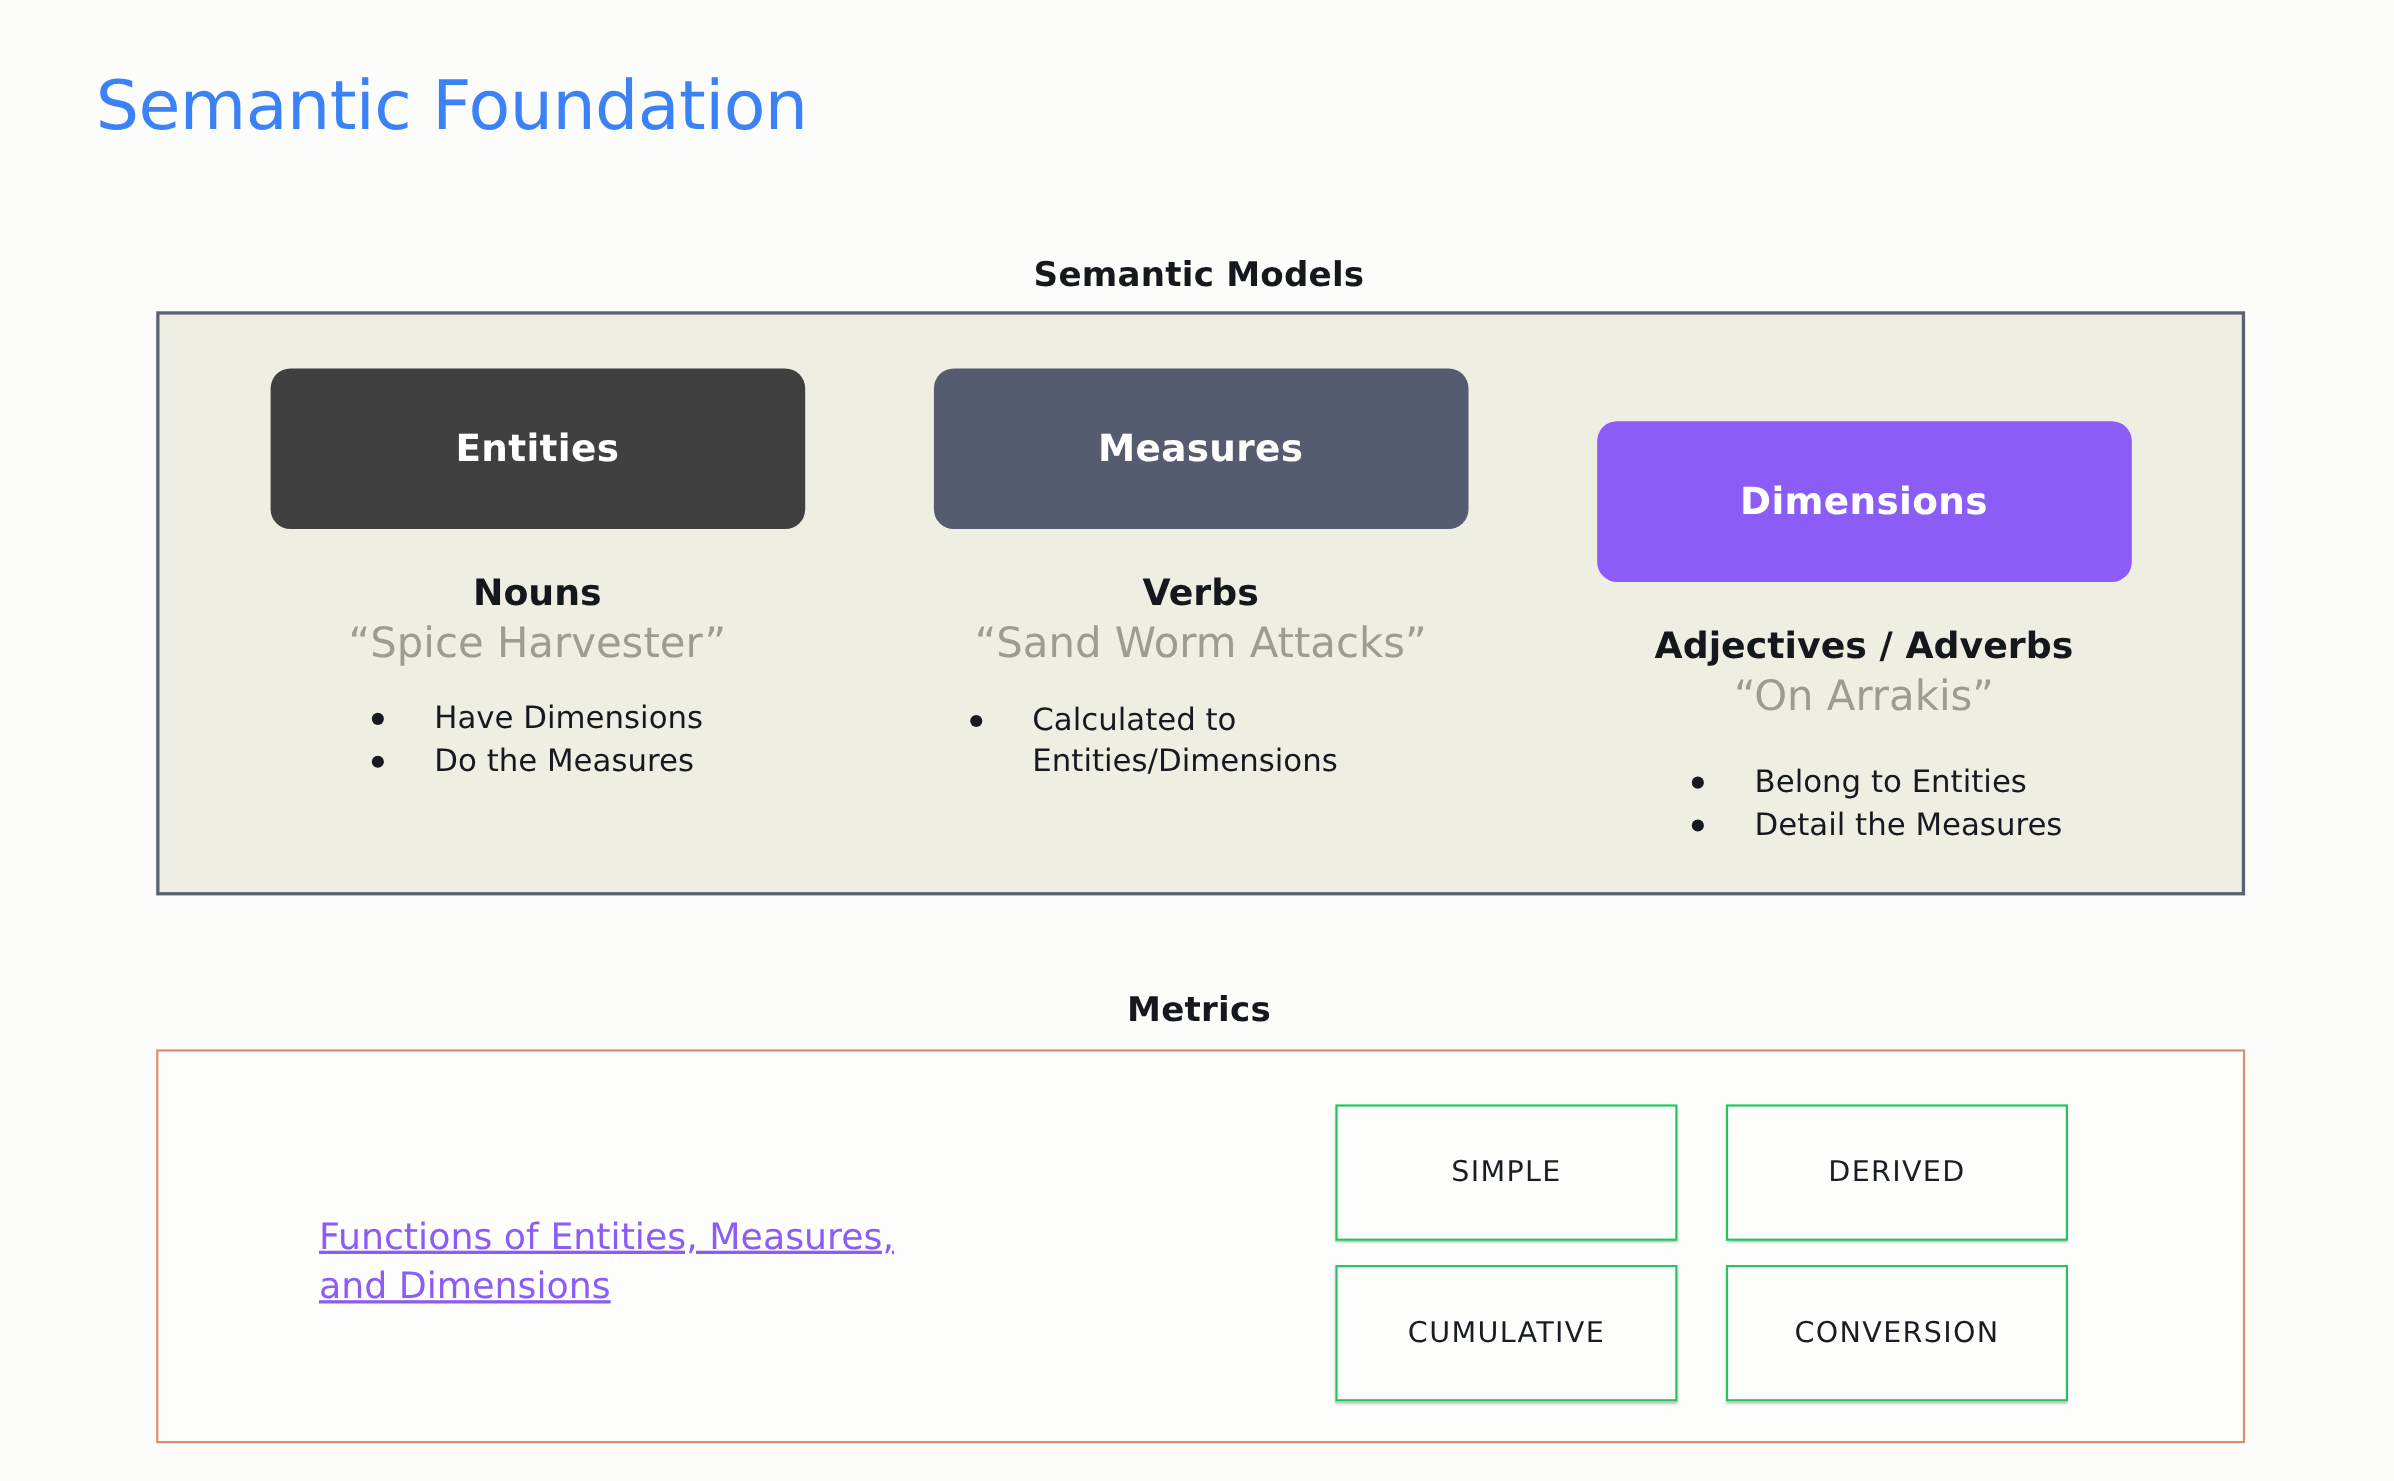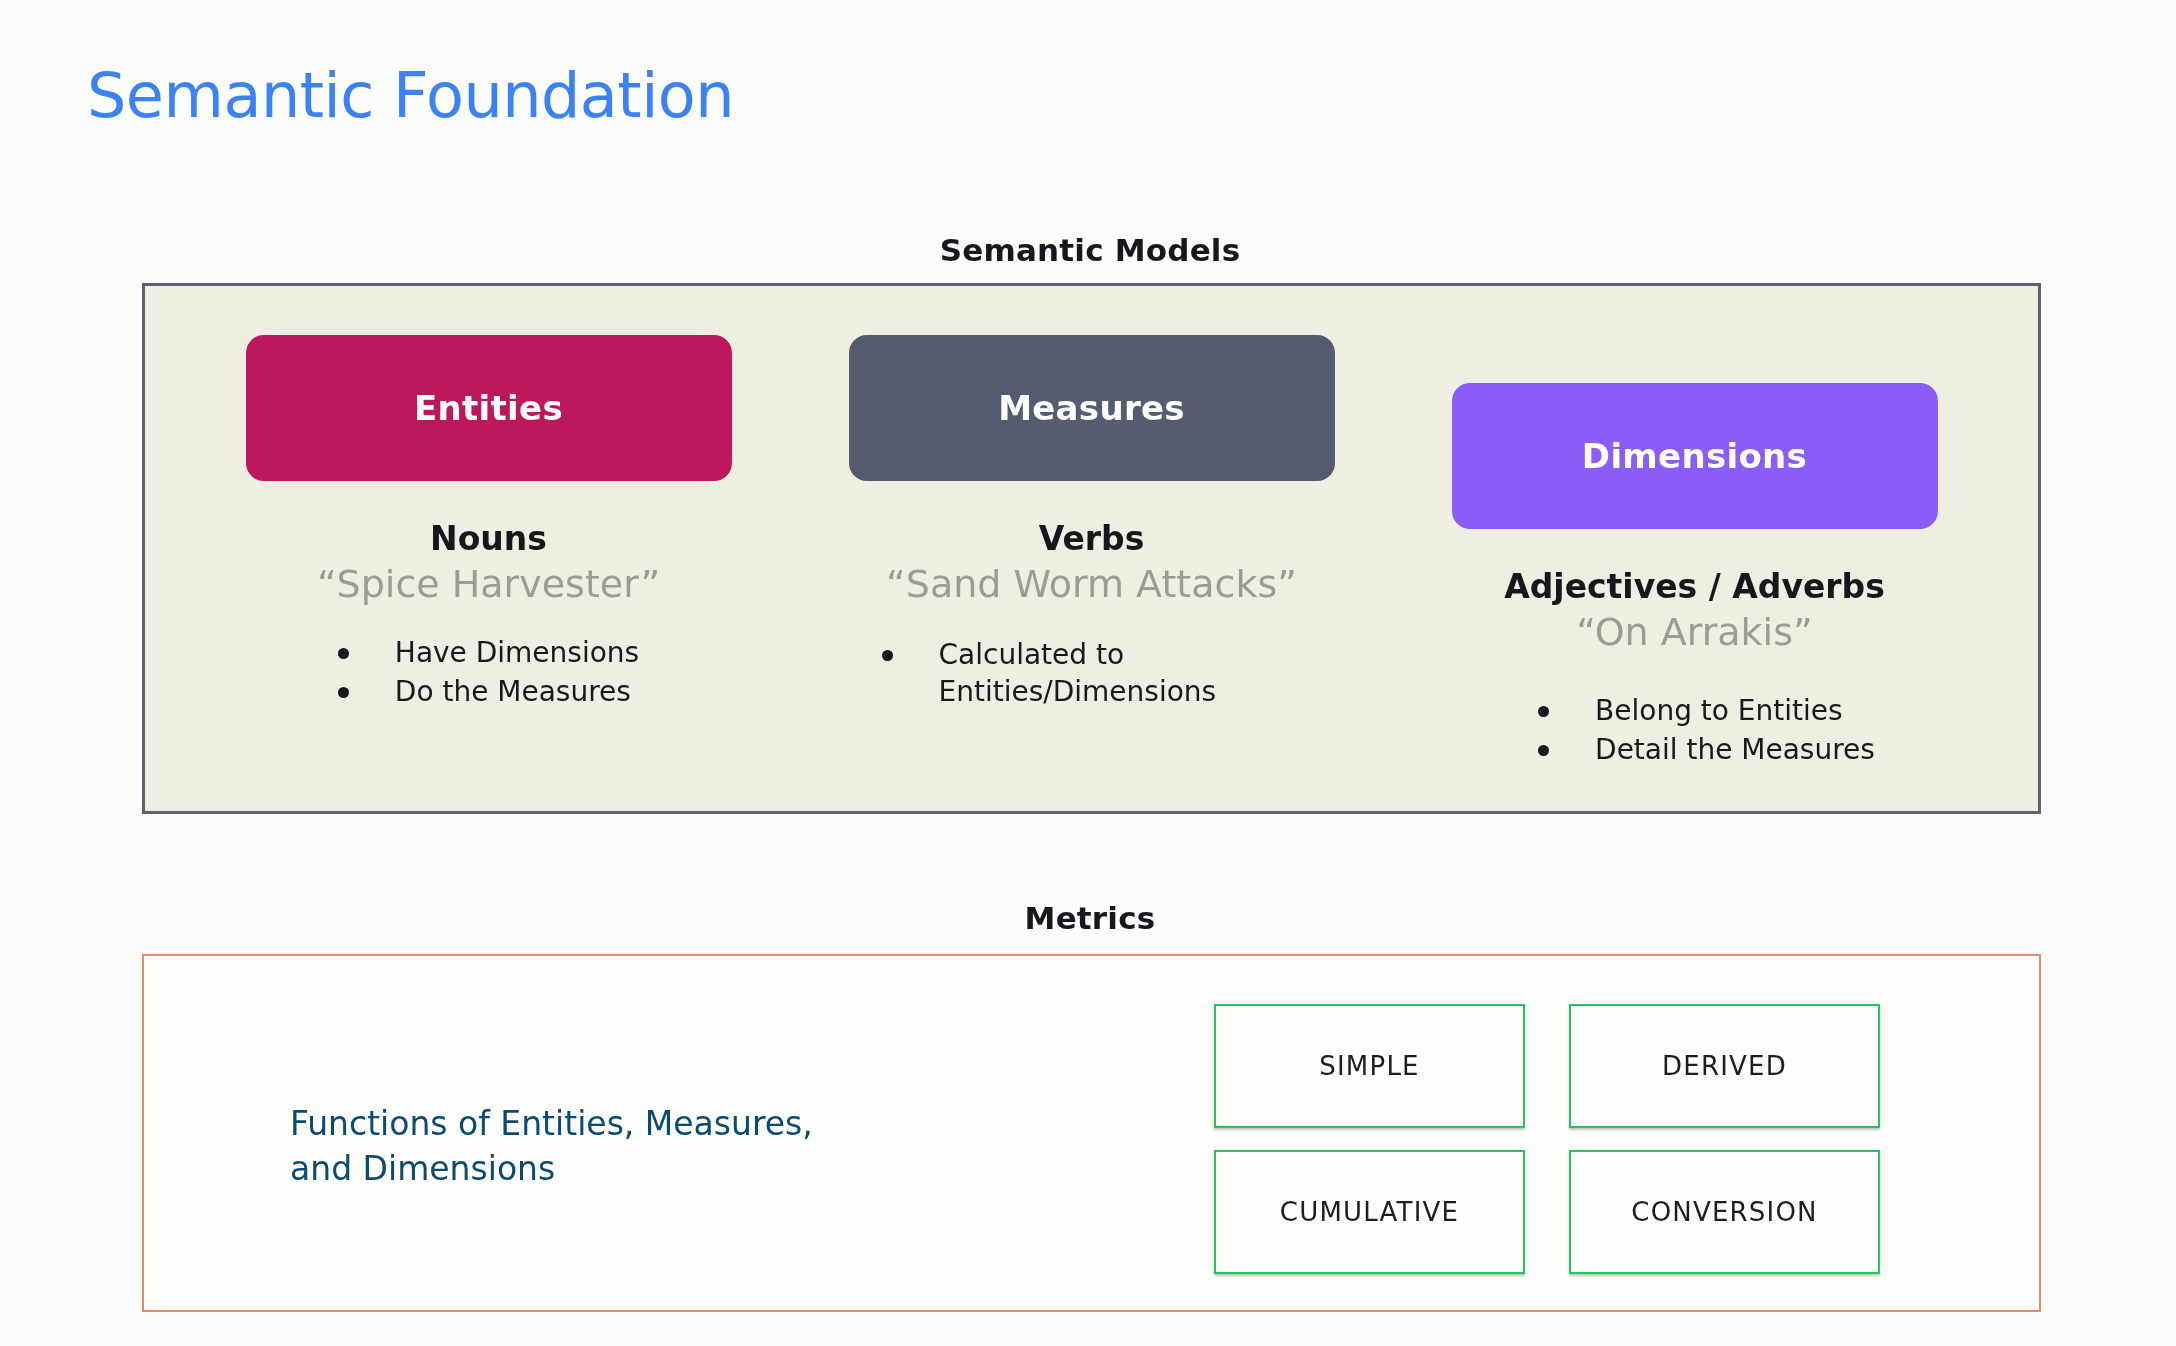--- a/index.html
+++ b/index.html
@@ -78,21 +78,21 @@
     border-radius: 18px;
     display: flex;
     align-items: center;
     justify-content: center;
     color: #ffffff;
     font-size: 34px;
     font-weight: 700;
     letter-spacing: 0.3px;
     box-sizing: border-box;
   }
-  .pill.entities   { background: #be185d; }
+  .pill.entities   { background: #404040; }
   .pill.measures   { background: #555C70; }
   .pill.dimensions { background: #8b5cf6; margin-top: 48px; }
 
   .pos-title {
     margin-top: 38px;
     font-size: 33px;
     font-weight: 700;
     color: #14171c;
     text-align: center;
     white-space: nowrap;
@@ -148,22 +148,23 @@
     background: #FDFEFC;
     border: 2px solid #E08B6B;
     box-sizing: border-box;
   }
   .metrics-desc {
     position: absolute;
     left: 146px;
     top: 146px;
     font-size: 33px;
     line-height: 1.35;
-    color: #0c4a6e;
+    color: #8b5cf6;
     width: 720px;
+    text-decoration: underline;
   }
   .metrics-grid {
     position: absolute;
     left: 1070px;
     top: 48px;
     display: grid;
     grid-template-columns: 311px 311px;
     grid-template-rows: 124px 124px;
     column-gap: 44px;
     row-gap: 22px;

